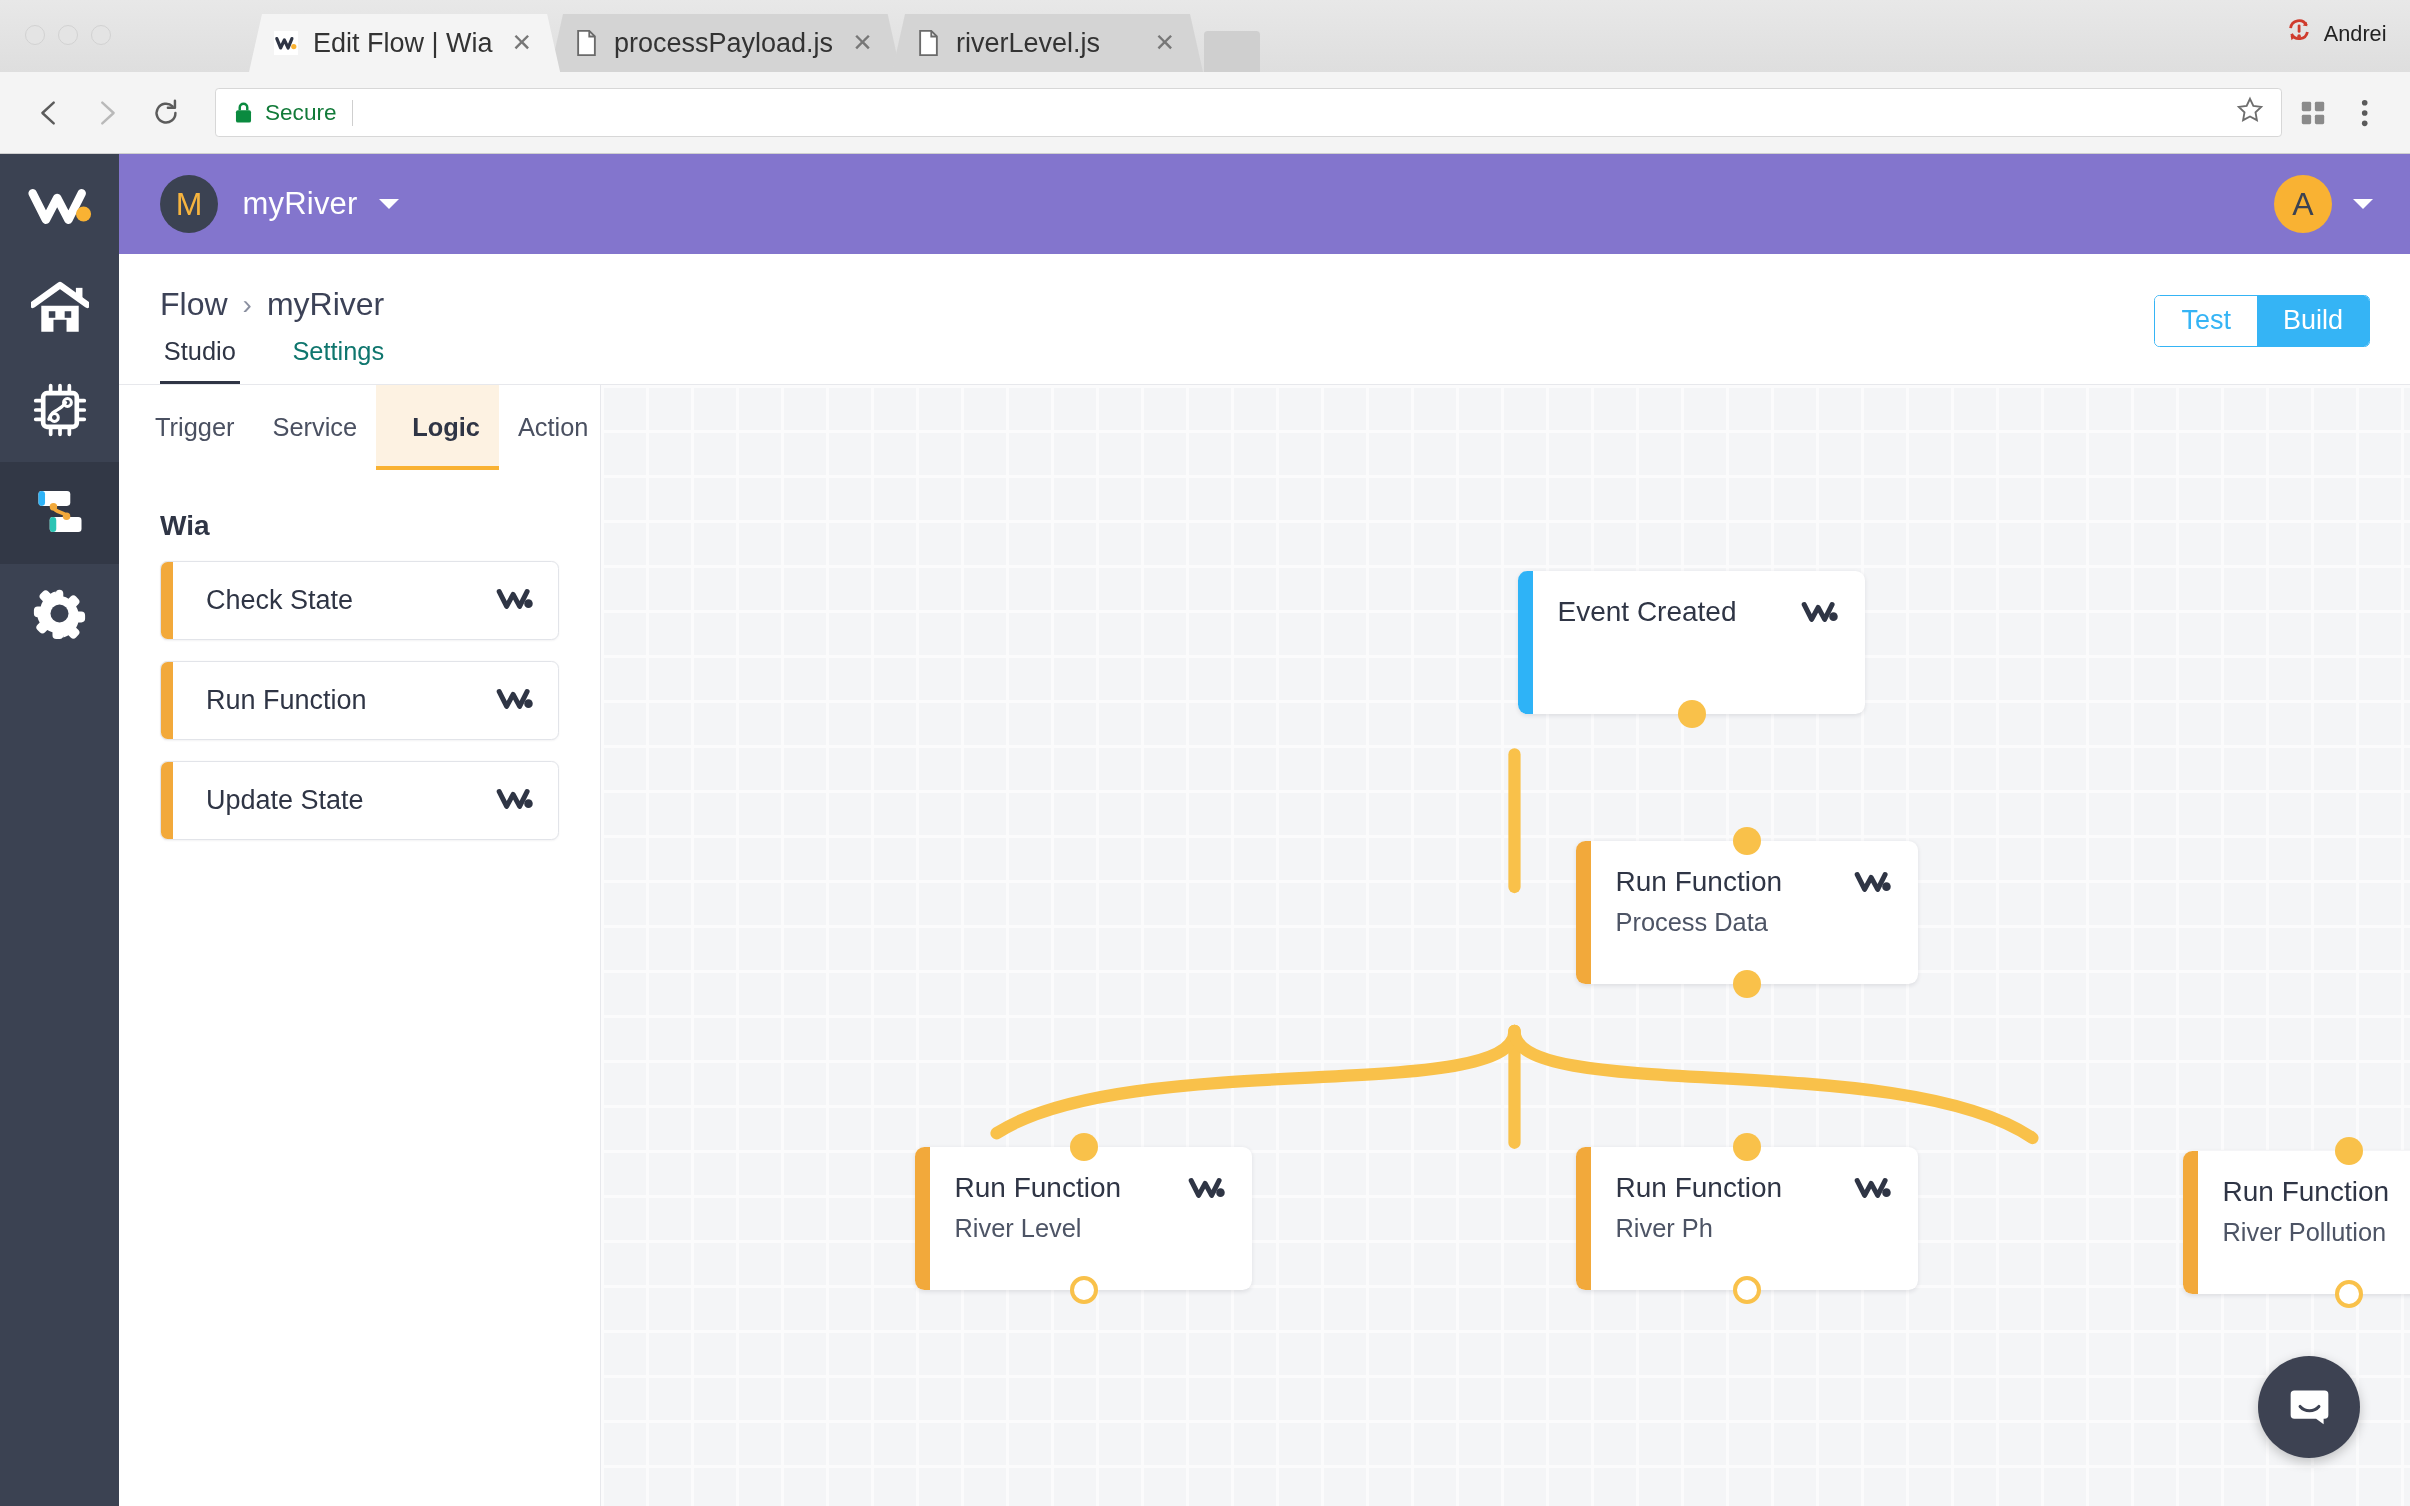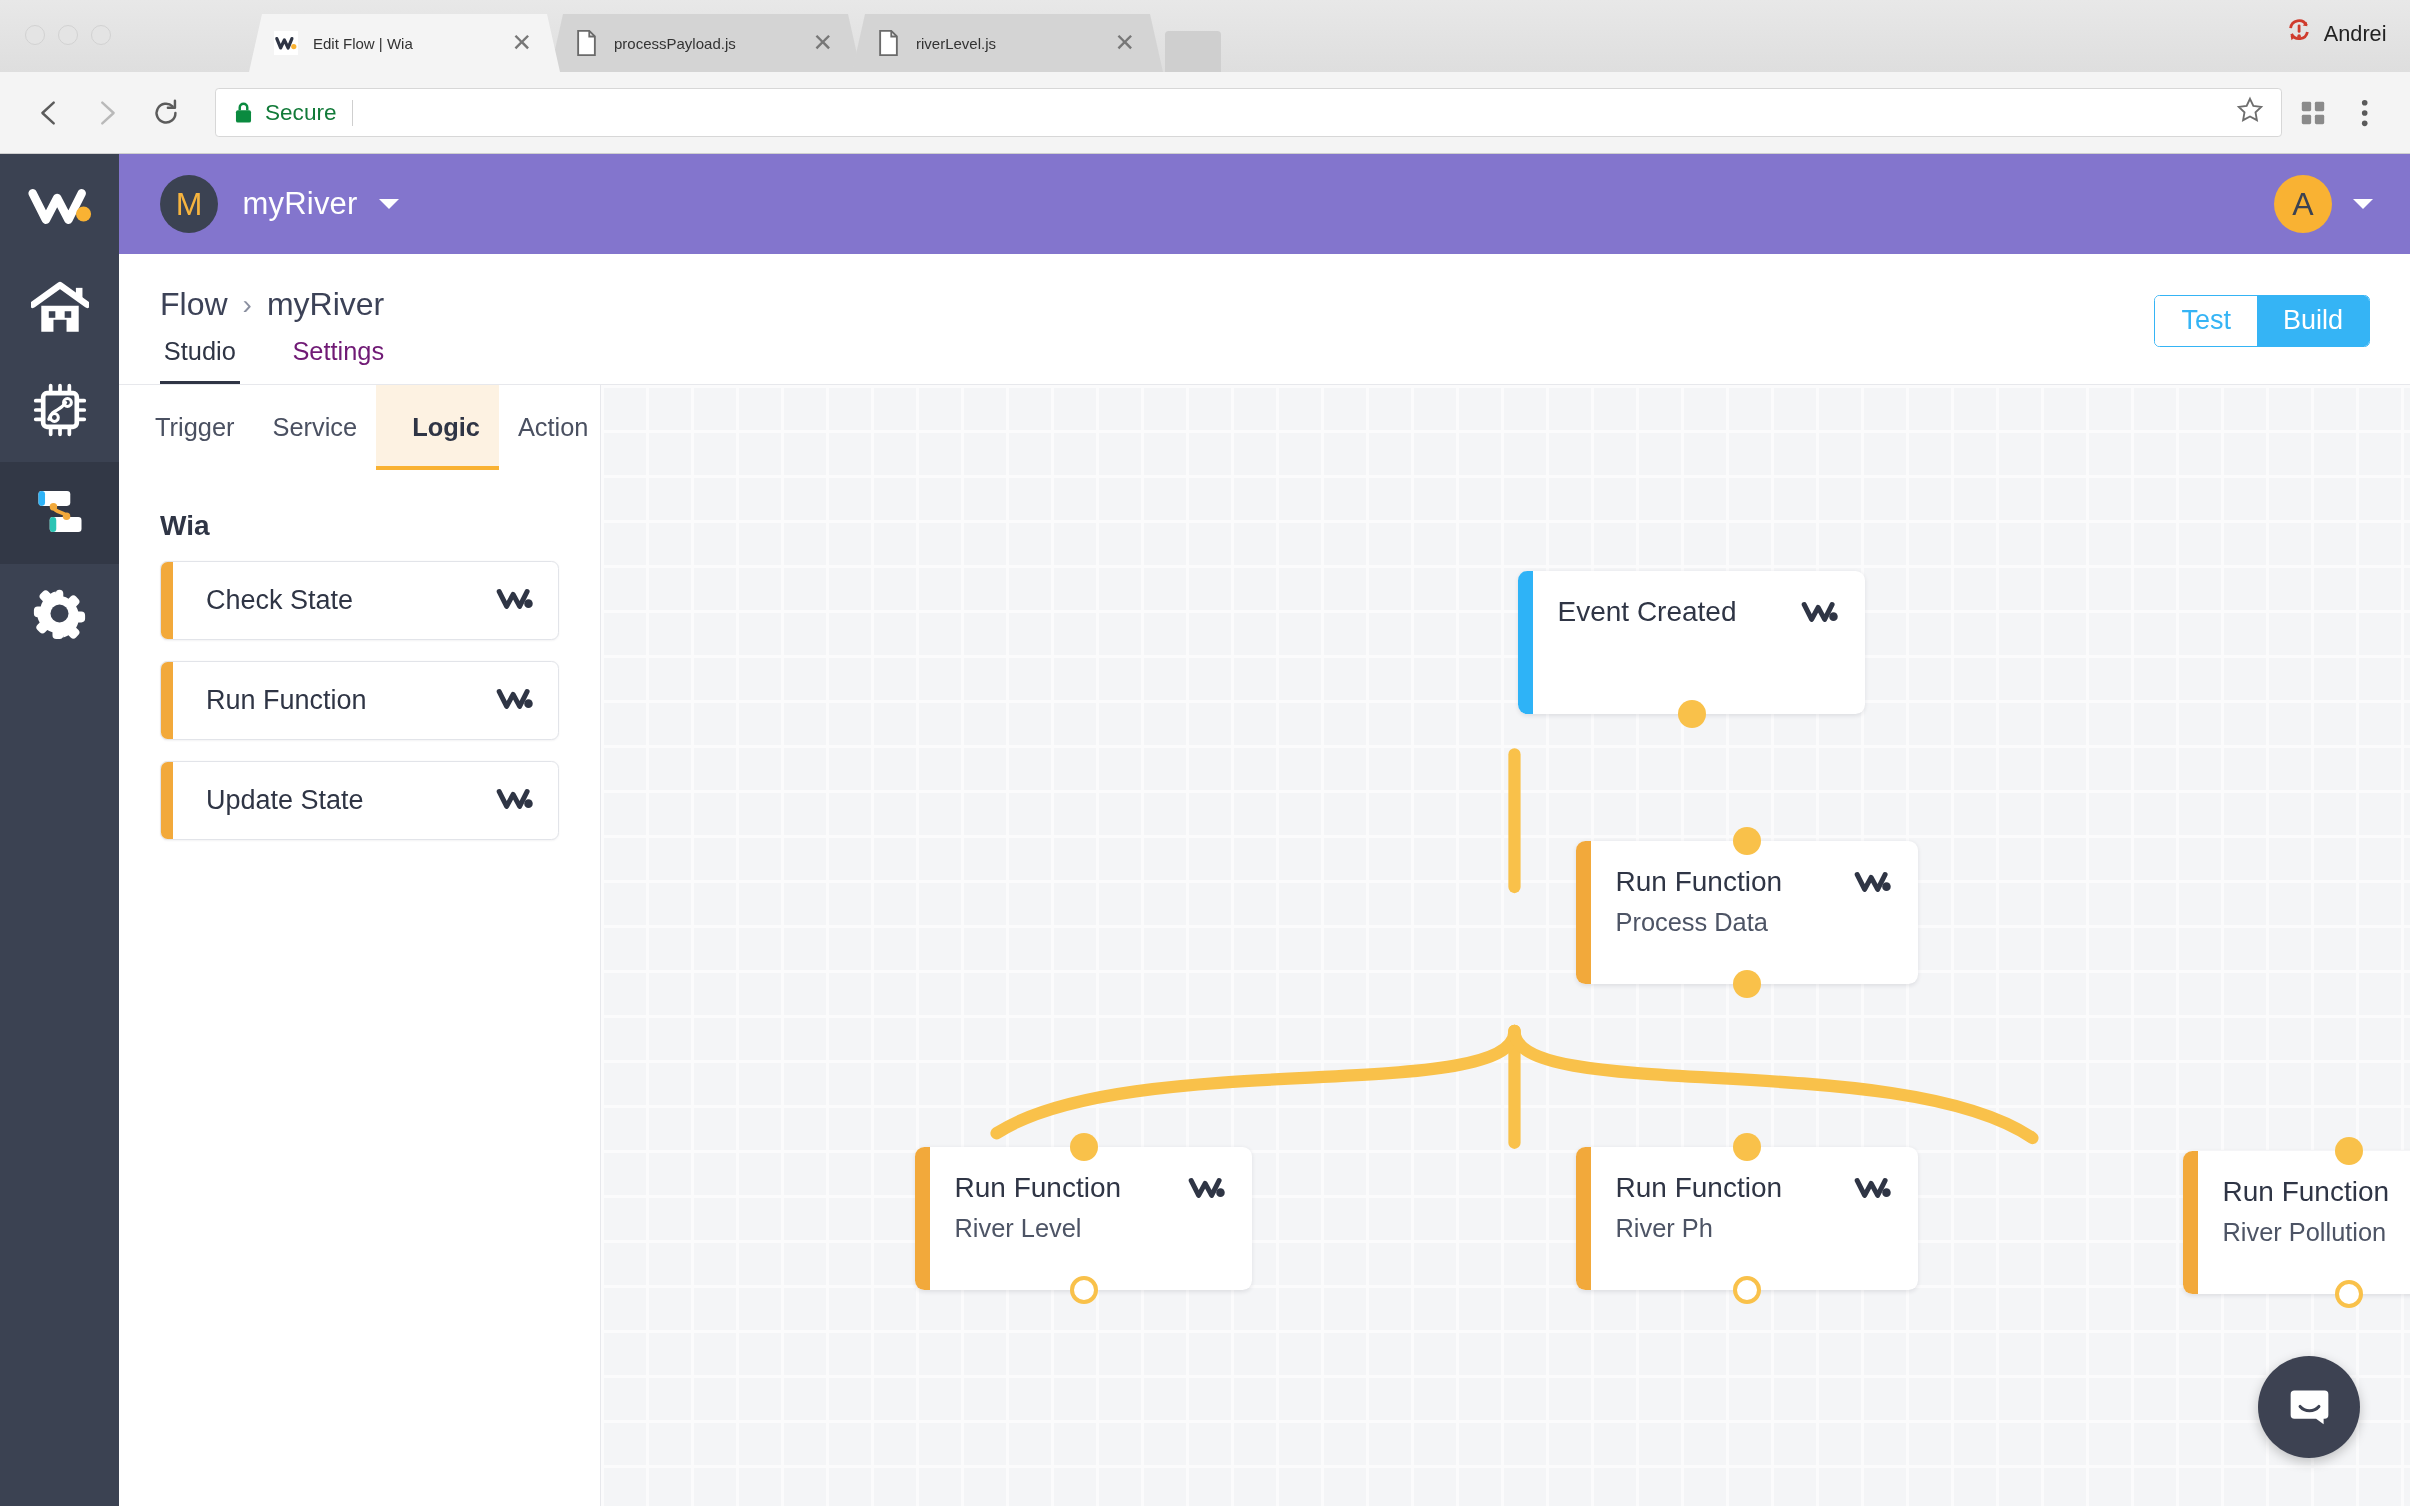--- a/index.html
+++ b/index.html
@@ -39,21 +39,21 @@
     transform: perspective(38px) rotateX(0deg);
     margin-right: -9.4px;
     clip-path: polygon(13px 0, calc(100% - 13px) 0, 100% 100%, 0 100%);
   }
   .tab.active { background: #f4f4f4; z-index: 5; }
   .tab .tfav {
     width: 24.5px; height: 24.5px; flex: none; margin-right: 15px;
     display: flex; align-items: center; justify-content: center;
   }
   .tab .ttitle {
-    font-size: 15px; color: #333; white-space: nowrap; overflow: hidden;
+    font-size: 27px; color: #333; white-space: nowrap; overflow: hidden;
     text-overflow: ellipsis; flex: 1;
   }
   .tab .tclose { font-size: 24.5px; color: #777; margin-left: 19px; line-height: 1; }
   .tab-stub {
     width: 56px; height: 41px; background: #cfcfcf; border-radius: 3.8px 3.8px 0 0;
     margin-left: 11.3px; align-self: flex-end;
   }
   .userchip {
     position: absolute; right: 24.5px; top: 17px;
     display: flex; align-items: center; gap: 11.3px;
@@ -120,21 +120,21 @@
     width: 58px; height: 58px; border-radius: 50%; background: #f9b233;
     color: #3b4252; font-size: 32px; display: flex; align-items: center;
     justify-content: center;
   }
 
   .pagehead { padding: 32px 41px 0 41px; flex: none; background: #fff; position: relative; }
   .breadcrumb { font-size: 32px; color: #3c4257; display: flex; align-items: center; gap: 15px; }
   .breadcrumb .sep { color: #8b90a0; font-size: 28px; }
   .subtabs { display: flex; gap: 0; margin-top: 8px; }
   .subtab {
-    font-size: 25.4px; color: #701a75; padding: 5.6px 3.8px 15px 3.8px;
+    font-size: 25.4px; color: #0f766e; padding: 5.6px 3.8px 15px 3.8px;
     margin-right: 49px; border-bottom: 3.8px solid transparent;
   }
   .subtab.active { color: #2f3545; border-bottom-color: #2f3545; }
   .seg {
     position: absolute; right: 41px; top: 41px;
     display: flex; border: 0.9px solid #35b4f5; border-radius: 5.6px; overflow: hidden;
   }
   .seg div { font-size: 27px; padding: 9.4px 26px; color: #35b4f5; background: #fff; }
   .seg div.on { background: #35b4f5; color: #fff; }
 

